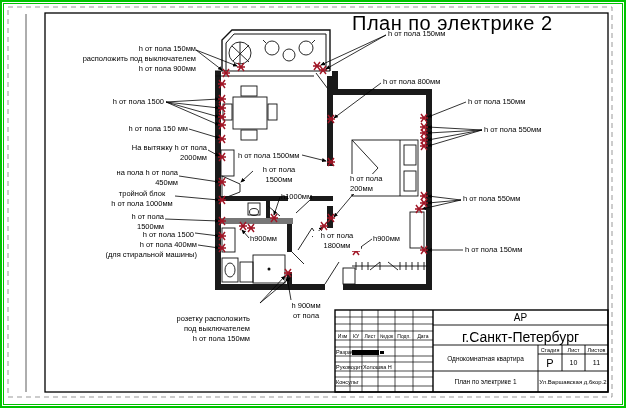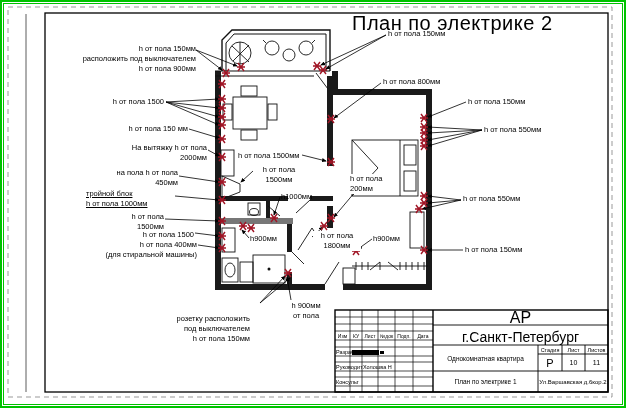--- a/index.html
+++ b/index.html
@@ -241,21 +241,21 @@
       <span class="ann-line">h от пола 150 мм</span>
     </div>
     <div class="ann" style="left: 95px; top: 143px; width: 112px; text-align: right;">
       <span class="ann-line">На вытяжку h от пола</span>
       <span class="ann-line">2000мм</span>
     </div>
     <div class="ann" style="left: 82px; top: 168px; width: 96px; text-align: right;">
       <span class="ann-line">на пола h от пола</span>
       <span class="ann-line">450мм</span>
     </div>
-    <div class="ann" style="left: 86px; top: 189px; width: 88px; text-align: left; text-decoration: underline;">
+    <div class="ann" style="left: 98px; top: 189px; width: 88px; text-align: center;">
       <span class="ann-line">тройной блок</span>
       <span class="ann-line">h от пола 1000мм</span>
     </div>
     <div class="ann" style="left: 110px; top: 212px; width: 54px; text-align: right;">
       <span class="ann-line">h от пола</span>
       <span class="ann-line">1500мм</span>
     </div>
     <div class="ann" style="left: 124px; top: 230px; width: 70px; text-align: right;">
       <span class="ann-line">h от пола 1500</span>
     </div>
@@ -310,21 +310,21 @@
     </div>
     <div class="ann" style="left: 463px; top: 194px; width: 80px; text-align: left;">
       <span class="ann-line">h от пола 550мм</span>
     </div>
     <div class="ann" style="left: 465px; top: 245px; width: 80px; text-align: left;">
       <span class="ann-line">h от пола 150мм</span>
     </div>
   </div>
 
 <div>
-  <div class="tbt" style="left:433px;top:310px;width:175px;height:15px;font-size:16px;">АР</div>
+  <div class="tbt" style="left:433px;top:310px;width:175px;height:15px;font-size:10px;">АР</div>
   <div class="tbt" style="left:433px;top:325px;width:175px;height:24px;font-size:14px;">г.Санкт-Петербург</div>
   <div class="tbt" style="left:433px;top:345px;width:105px;height:26px;font-size:6.5px;">Однокомнатная квартира</div>
   <div class="tbt" style="left:538px;top:345px;width:24px;height:9px;font-size:5.5px;">Стадия</div>
   <div class="tbt" style="left:562px;top:345px;width:23px;height:9px;font-size:5.5px;">Лист</div>
   <div class="tbt" style="left:585px;top:345px;width:23px;height:9px;font-size:5.5px;">Листов</div>
   <div class="tbt" style="left:538px;top:354px;width:24px;height:17px;font-size:11px;">Р</div>
   <div class="tbt" style="left:562px;top:354px;width:23px;height:17px;font-size:7px;">10</div>
   <div class="tbt" style="left:585px;top:354px;width:23px;height:17px;font-size:7px;">11</div>
   <div class="tbt" style="left:433px;top:371px;width:105px;height:21px;font-size:6.5px;">План по электрике 1</div>
   <div class="tbt" style="left:538px;top:371px;width:70px;height:21px;font-size:6px;">Ул.Варшавская д.6кор.2</div>

